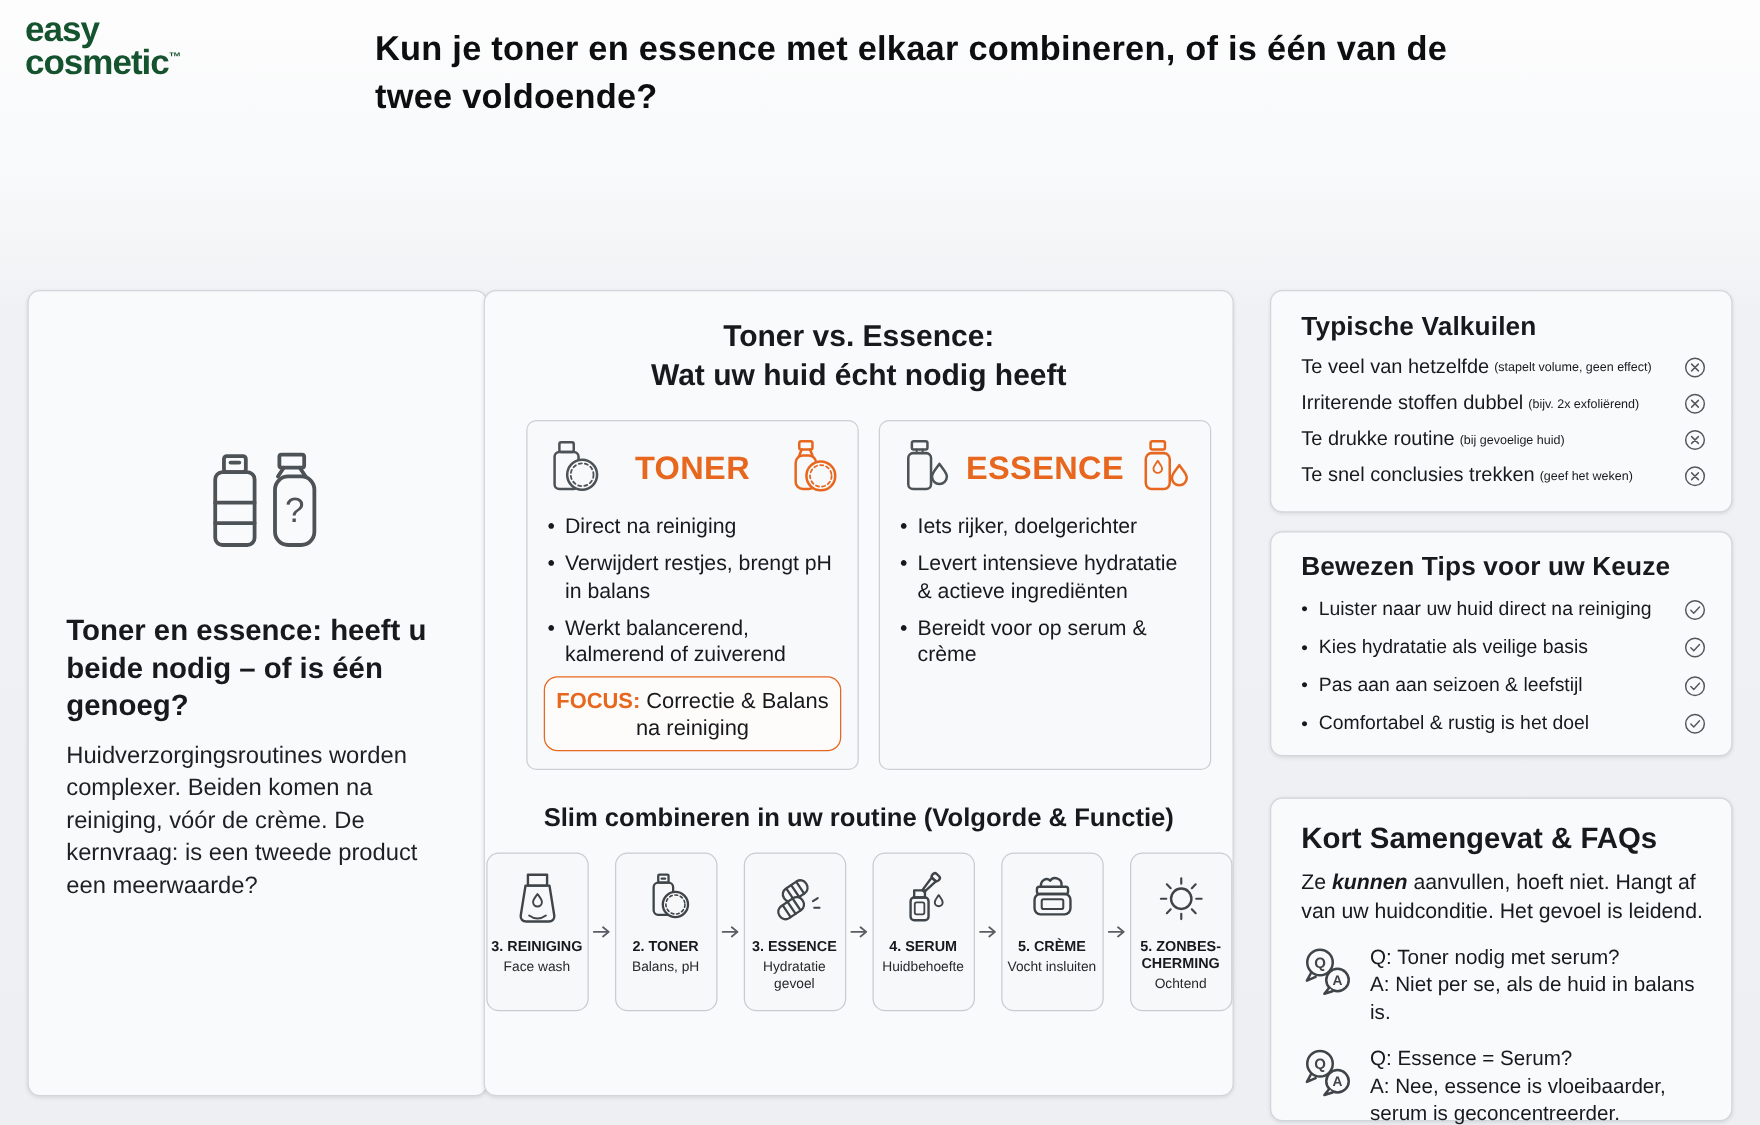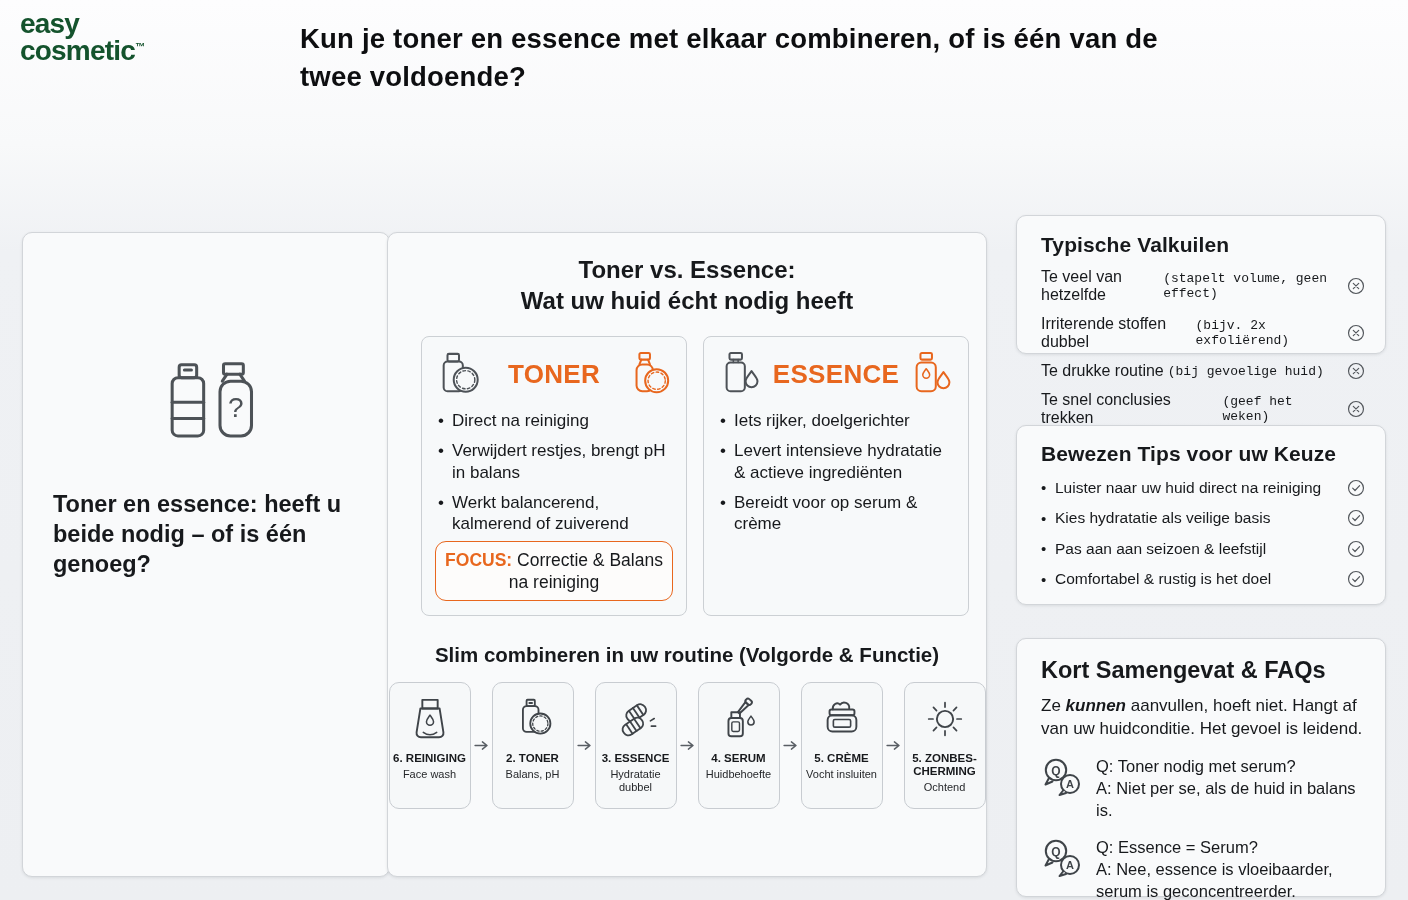--- a/index.html
+++ b/index.html
@@ -58,27 +58,27 @@
   .step {
     flex:0 0 82px; height:127px; text-align:center;
     background:#f6f8f9; border:1px solid #c8ccd1; border-radius:10px;
     padding:9px 3px 6px;
   }
   .step .step-icon { height:54px; display:flex; align-items:center; justify-content:center; color:#3f4449; }
   .step .step-label { margin-top:6px; font-size:11.5px; font-weight:700; line-height:13px; }
   .step .step-sub { margin-top:3px; font-size:11px; line-height:12.5px; color:#26282b; }
   .step-arrow { color:#595e64; display:flex; }
   
-  #pitfalls-card { left:1016px; top:215px; width:370px; height:139px; padding:17px 20px 0 24px; }
+  #pitfalls-card { left:1016px; top:232px; width:370px; height:178px; padding:17px 20px 0 24px; }
   #tips-card     { left:1016px; top:425px; width:370px; height:180px; padding:16px 20px 0 24px; }
   #faq-card      { left:1016px; top:638px; width:370px; height:259px; padding:18px 20px 0 24px; }
   .side-title { font-size:21px; font-weight:700; letter-spacing:0.1px; }
   .pit-row { display:flex; align-items:center; margin-top:11px; }
   .pit-row .pit-main { font-size:16px; }
-  .pit-row .pit-note { font-size:13px; margin-left:4px;font-family:Liberation Mono, monospace; }
+  .pit-row .pit-note { font-size:10px; margin-left:4px; }
   .row-icon { margin-left:auto; color:#53575c; display:flex; flex:0 0 auto; padding-left:6px; }
   .tip-row { display:flex; align-items:center; margin-top:12.5px; }
   .tip-row .tip-bullet { width:14px; font-size:15px; }
   .tip-row .tip-text { font-size:15.5px; }
   .faq-title { font-size:23.5px; font-weight:700; }
   .faq-intro { margin-top:10px; font-size:17px; line-height:23px; }
   .faq-intro .emph { font-weight:700; font-style:italic; }
   .faq-item { display:flex; gap:9px; margin-top:15px; }
   .faq-bubbles { flex:0 0 46px; color:#3f4449; padding-top:2px; }
   .faq-q { font-size:16.5px; line-height:22px; }
@@ -102,20 +102,21 @@
       <rect x="19" y="16" width="27" height="50" rx="5"></rect>
       <line x1="19" y1="37" x2="46" y2="37"></line>
         <line x1="19" y1="51" x2="46" y2="51"></line>
       <rect x="63" y="4" width="17" height="9" rx="1.5"></rect>
       <path d="M66 13 l-4 6 M77 13 l4 6"></path>
       <rect x="60" y="19" width="27" height="47" rx="9"></rect>
       <text x="73.5" y="50" text-anchor="middle" font-size="24" stroke="none" fill="#4d5257" font-family="Liberation Sans, sans-serif">?</text>
     </svg>
   </div>
   <h2 class="intro-heading">Toner en essence: heeft u beide nodig – of is één genoeg?</h2>
+  <p class="intro-body">Huidverzorgingsroutines worden complexer. Beiden komen na reiniging, vóór de crème. De kernvraag: is een tweede product een meerwaarde?</p>
 </section>
 
 <section class="card" id="comparison-card">
   <h2 class="cmp-title">
     <span>Toner vs. Essence:</span><br>
     <span>Wat uw huid écht nodig heeft</span>
   </h2>
 
   <div class="duo">
 
@@ -186,21 +187,21 @@
 
     <div class="step">
       <div class="step-icon">
         <svg viewBox="0 0 48 48" width="46" height="46" fill="none" stroke="currentColor" stroke-width="2" stroke-linecap="round" stroke-linejoin="round">
           <rect x="16" y="4" width="16" height="9"></rect>
           <path d="M14 13 h20 l4 25c.4 3-1.7 5-4.6 5H14.6c-2.9 0-5-2-4.6-5l4-25z"></path>
           <path d="M24 20c-2.1 2.9-3.7 4.6-3.7 6.8a3.7 3.7 0 0 0 7.4 0c0-2.2-1.6-3.9-3.7-6.8z" stroke-width="1.6"></path>
           <path d="M17 38 q7 5 14 0" stroke-width="1.6"></path>
         </svg>
       </div>
-      <div class="step-label">6. REINIGING</div>
+      <div class="step-label">3. REINIGING</div>
       <div class="step-sub">Face wash</div>
     </div>
     <span class="step-arrow">
       <svg viewBox="0 0 16 12" width="15" height="11" fill="none" stroke="currentColor" stroke-width="1.6" stroke-linecap="round" stroke-linejoin="round">
           <path d="M1 6 h12 M9 2 l5 4 -5 4"></path>
         </svg>
     </span>
 
     <div class="step">
       <div class="step-icon">
@@ -233,21 +234,21 @@
           <g transform="rotate(-34 22 31)">
             <rect x="9" y="25" width="23" height="12" rx="5.5" fill="#f6f8f9"></rect>
             <line x1="16" y1="25.5" x2="16" y2="37"></line>
               <line x1="21" y1="25" x2="21" y2="37"></line>
               <line x1="26" y1="25" x2="26" y2="37"></line>
           </g>
           <path d="M39 26 l4-2.5 M40 31.5 h4.5" stroke-width="1.7"></path>
         </svg>
       </div>
       <div class="step-label">3. ESSENCE</div>
-      <div class="step-sub">Hydratatie dubbel</div>
+      <div class="step-sub">Hydratatie gevoel</div>
     </div>
     <span class="step-arrow">
       <svg viewBox="0 0 16 12" width="15" height="11" fill="none" stroke="currentColor" stroke-width="1.6" stroke-linecap="round" stroke-linejoin="round">
           <path d="M1 6 h12 M9 2 l5 4 -5 4"></path>
         </svg>
     </span>
 
     <div class="step">
       <div class="step-icon">
         <svg viewBox="0 0 48 48" width="46" height="46" fill="none" stroke="currentColor" stroke-width="2" stroke-linecap="round" stroke-linejoin="round">

